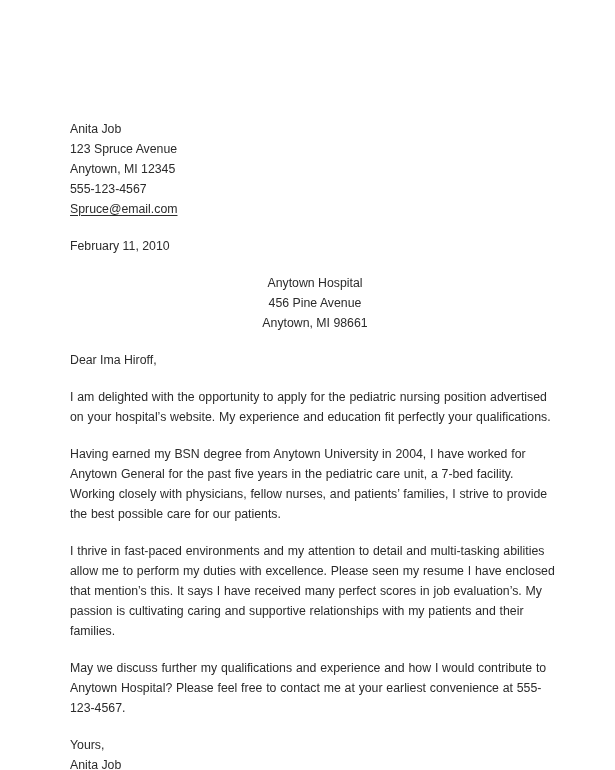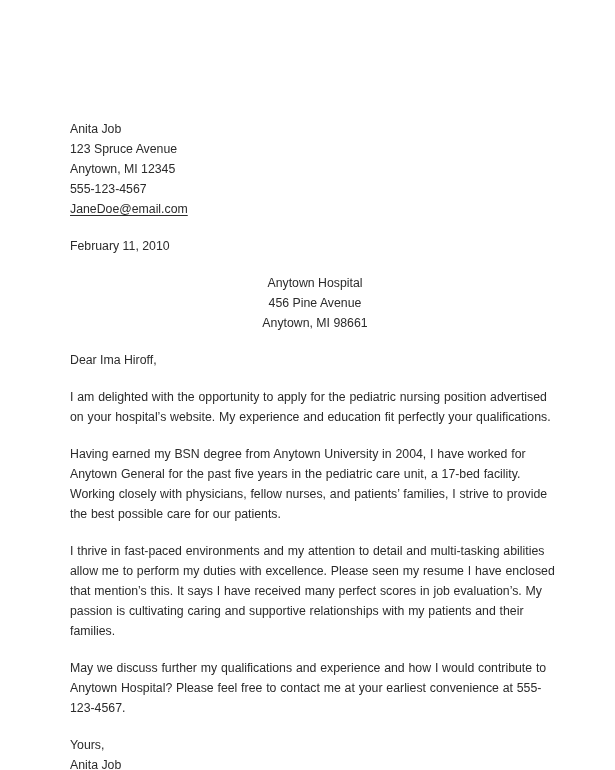--- a/index.html
+++ b/index.html
@@ -51,39 +51,39 @@
 <body>
 
 <div class="page">
   <div class="letter">
 
     <div class="sender-block">
       <div class="line">Anita Job</div>
       <div class="line">123 Spruce Avenue</div>
       <div class="line">Anytown, MI 12345</div>
       <div class="line">555-123-4567</div>
-      <div class="line"><span class="email-link">JaneDoe@email.com</span></div>
+      <div class="line"><span class="email-link">Spruce@email.com</span></div>
     </div>
 
     <div class="date-block">
       <div class="line">February 11, 2010</div>
     </div>
 
     <div class="recipient-block">
       <div class="line">Anytown Hospital</div>
       <div class="line">456 Pine Avenue</div>
       <div class="line">Anytown, MI 98661</div>
     </div>
 
     <div class="salutation">
       <div class="line">Dear Ima Hiroff,</div>
     </div>
 
     <p class="para">I am delighted with the opportunity  to apply for the pediatric nursing position advertised on your hospital’s website. My experience and education fit perfectly your qualifications.</p>
-    <p class="para">Having earned my BSN degree from Anytown University in 2004, I have worked for Anytown General for the past five years in the pediatric care unit, a 17-bed facility. Working closely with physicians, fellow nurses, and patients’ families, I strive to provide the best possible care for our patients.</p>
+    <p class="para">Having earned my BSN degree from Anytown University in 2004, I have worked for Anytown General for the past five years in the pediatric care unit, a 7-bed facility. Working closely with physicians, fellow nurses, and patients’ families, I strive to provide the best possible care for our patients.</p>
     <p class="para">I thrive in fast-paced environments  and my attention to detail and multi-tasking abilities allow me to perform my duties with excellence. Please seen my resume I have enclosed that mention’s this. It says I have received many perfect scores in job evaluation’s. My passion is cultivating caring and supportive relationships with my patients and their families.</p>
     <p class="para">May we discuss further my qualifications and experience and how I would contribute to Anytown Hospital? Please feel free to contact me at your earliest convenience at 555-123-4567.</p>
 
     <div class="closing-block">
       <div class="line">Yours,</div>
       <div class="line">Anita Job</div>
     </div>
 
   </div>
 </div>

